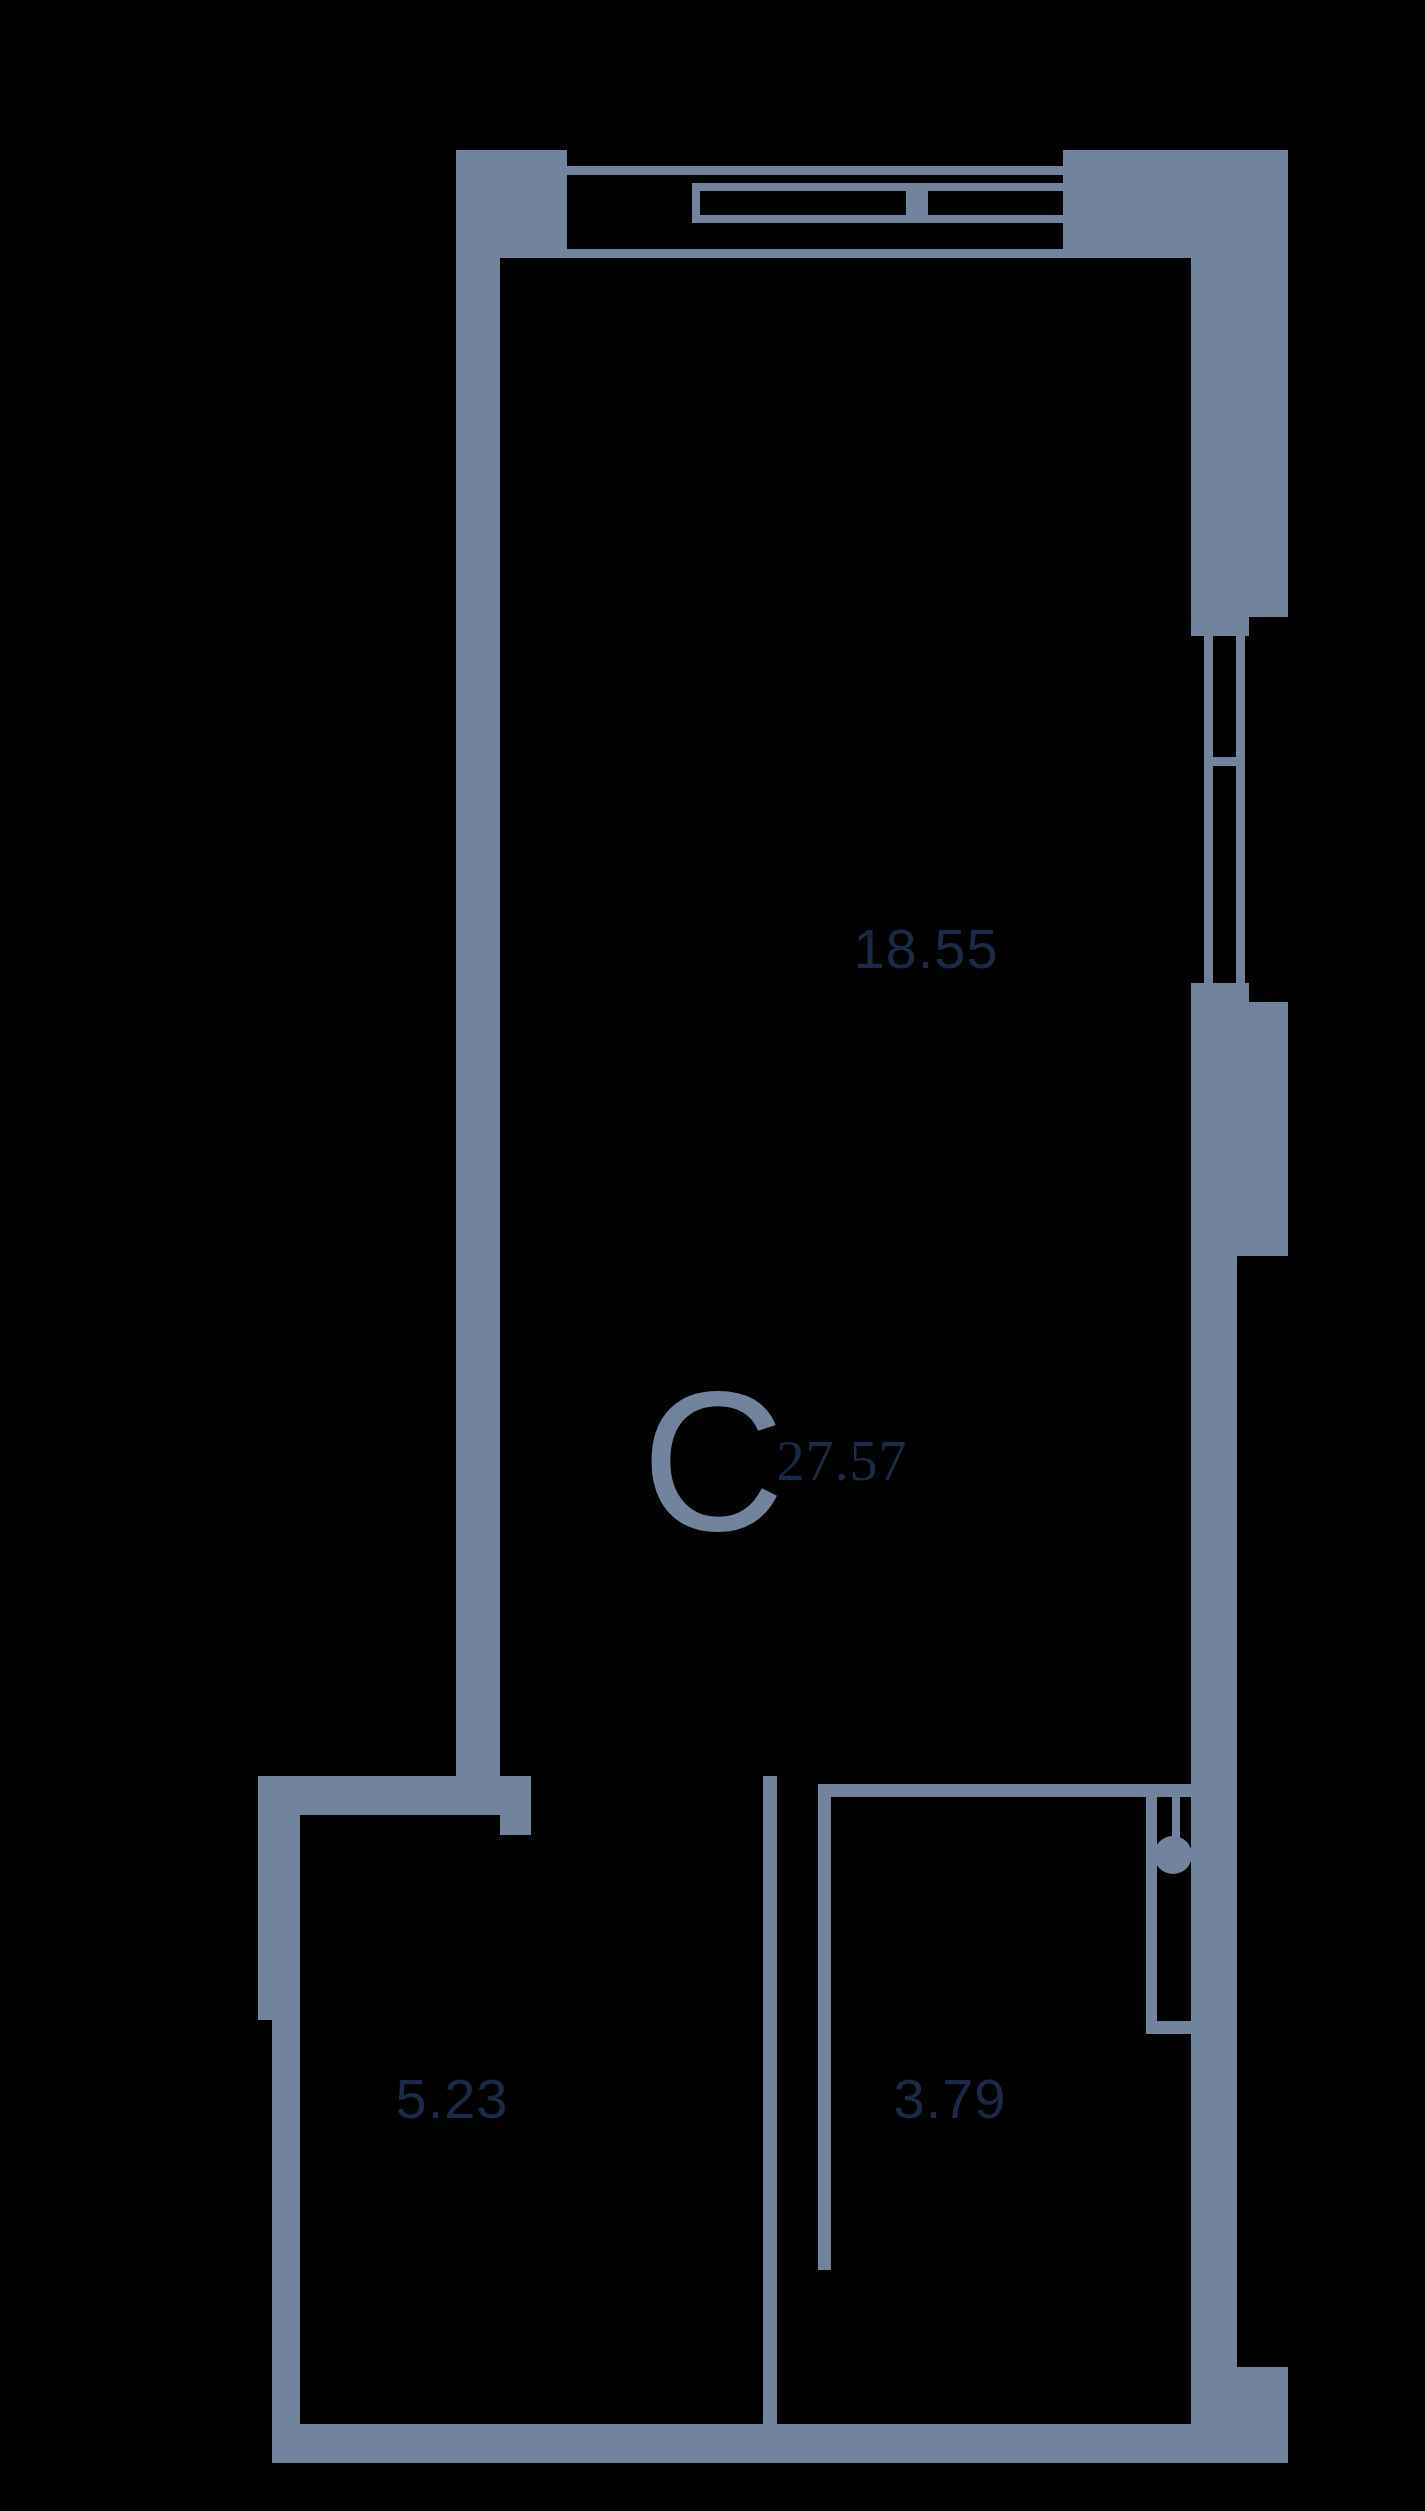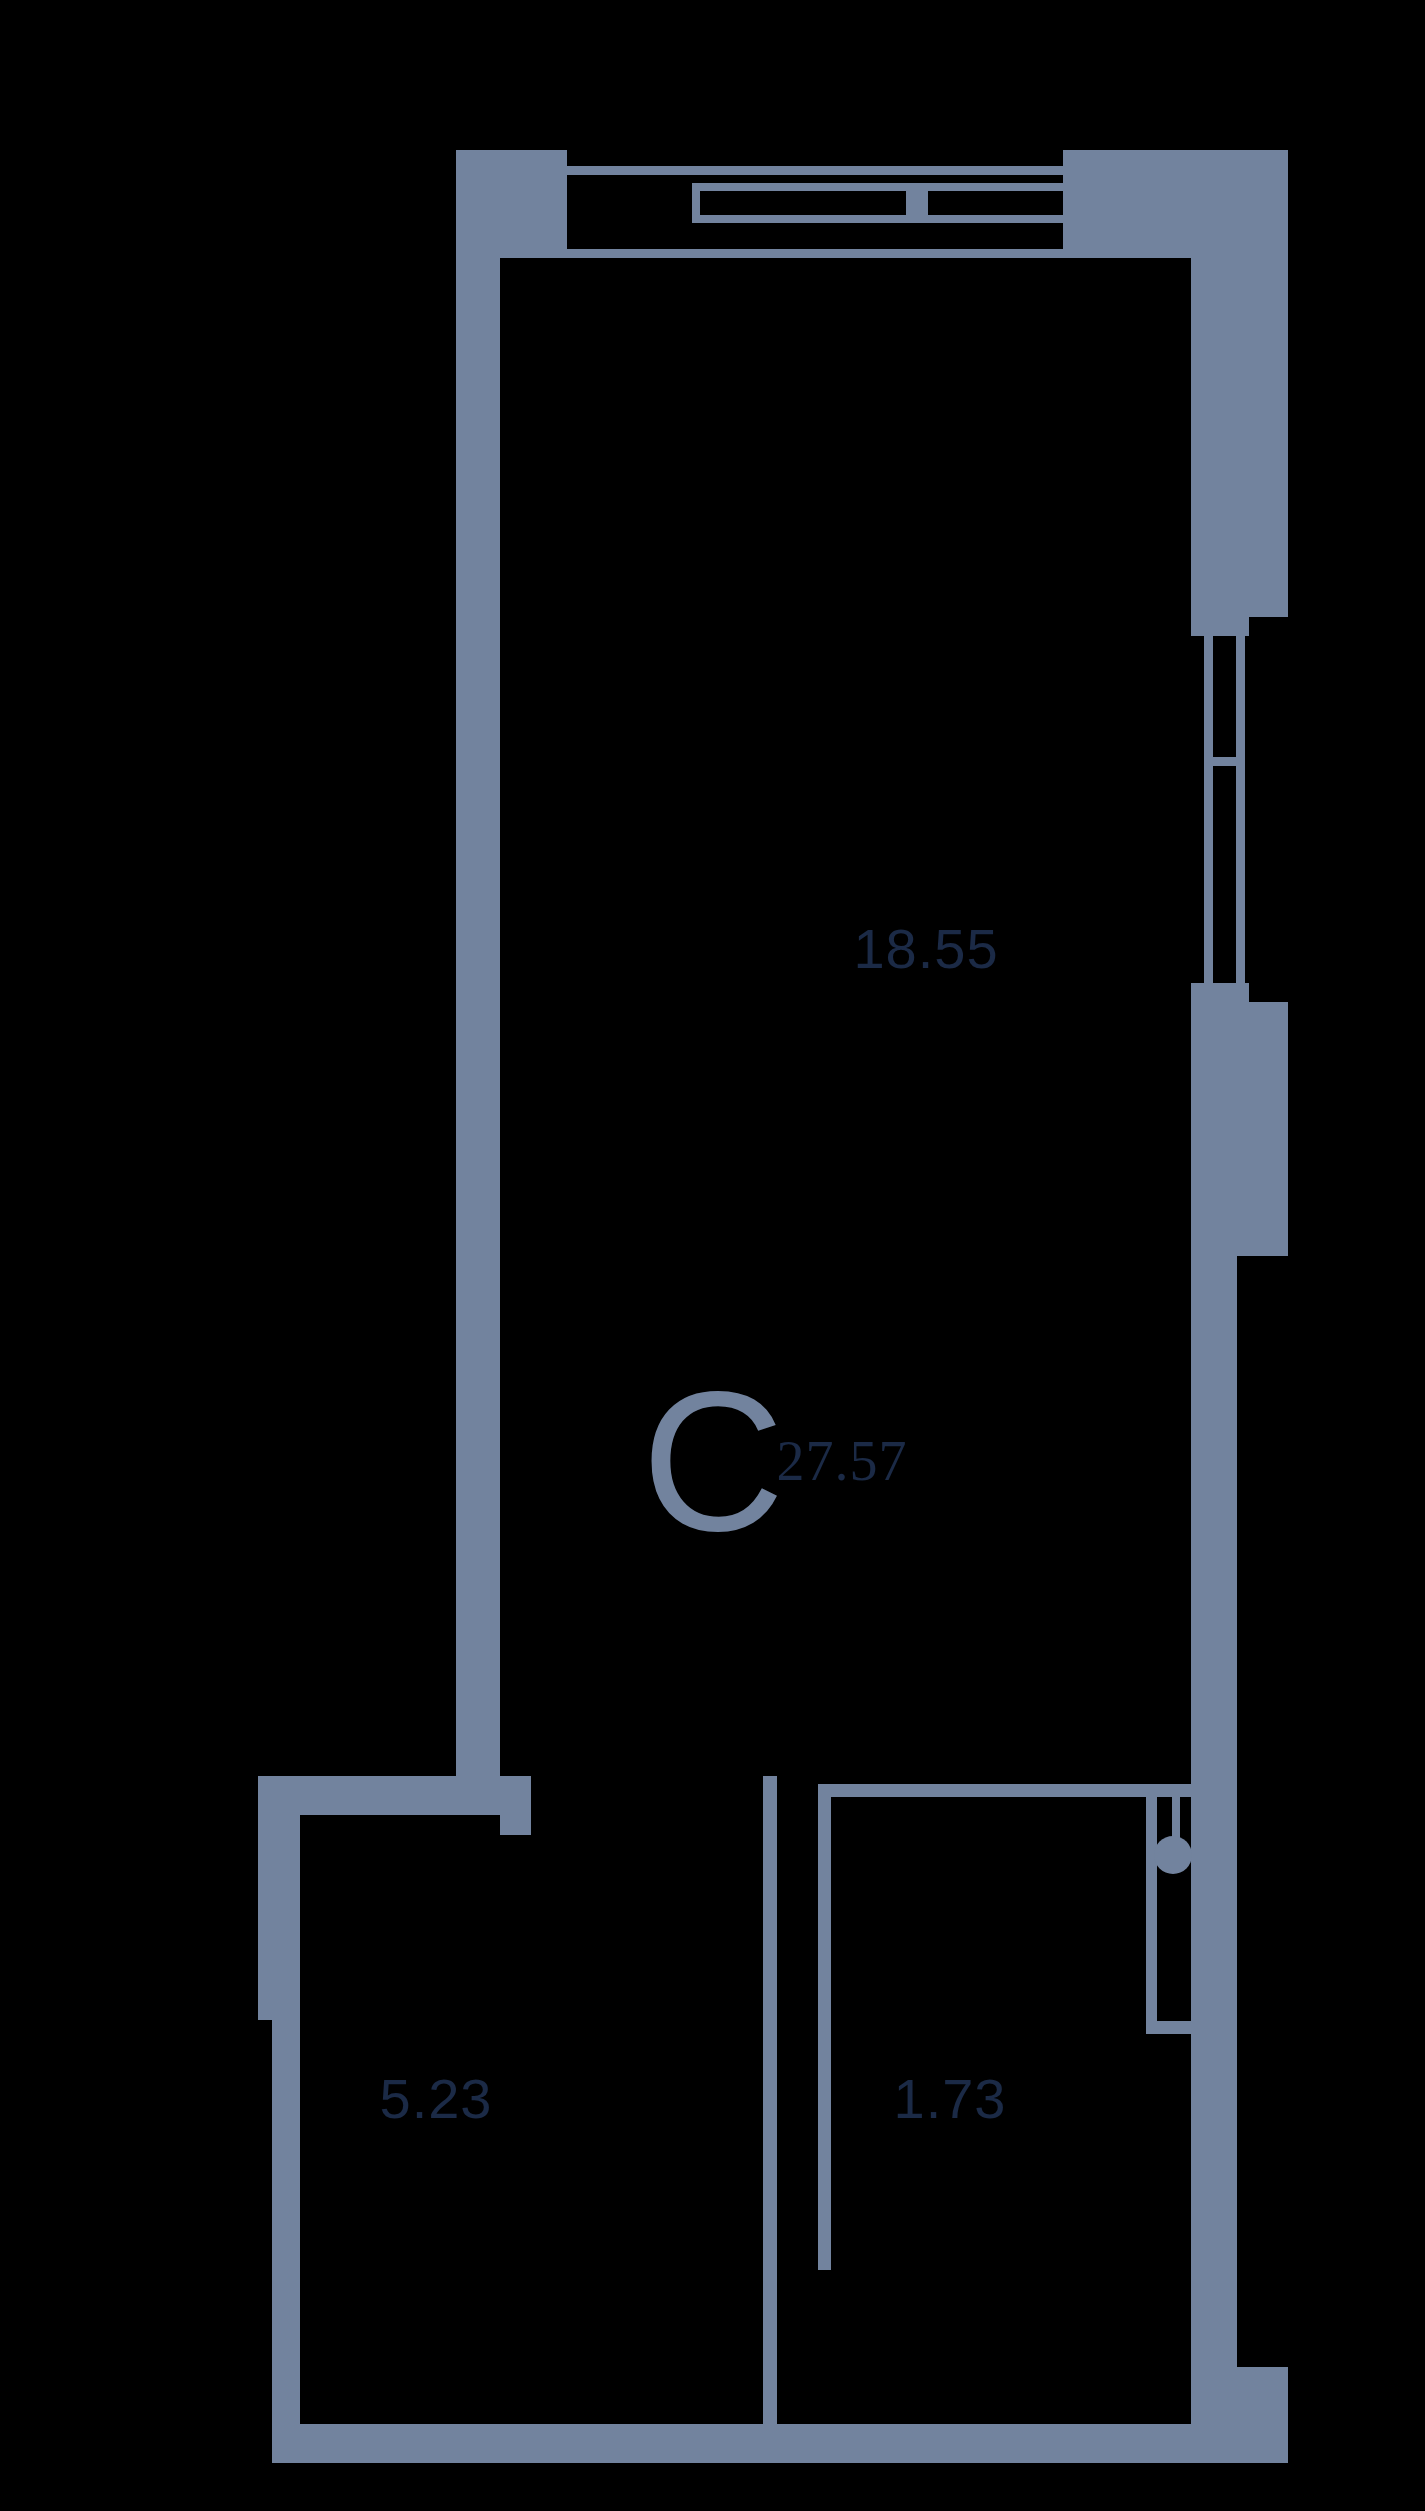--- a/index.html
+++ b/index.html
@@ -75,16 +75,16 @@
   <div class="wall" style="left:818px;top:1784px;width:13px;height:486px;"></div>
 
   <div class="wall" style="left:1146px;top:1797px;width:11px;height:224px;"></div>
   <div class="wall" style="left:1146px;top:2021px;width:45px;height:13px;"></div>
   <div class="wall" style="left:1172px;top:1797px;width:8px;height:47px;"></div>
   <div class="wall round" style="left:1154px;top:1836px;width:38px;height:38px;"></div>
 
   <div class="room-label" style="left:926px;top:948px;">18.55</div>
   <div class="plan-letter" style="left:713px;top:1462px;">C</div>
   <div class="room-label" style="left:842px;top:1461px;font-family:Liberation Serif, serif;">27.57</div>
-  <div class="room-label" style="left:436px;top:2098px;">5.23</div>
-  <div class="room-label" style="left:950px;top:2098px;">1.73</div>
+  <div class="room-label" style="left:452px;top:2098px;">5.23</div>
+  <div class="room-label" style="left:950px;top:2098px;">3.79</div>
 
 </div>
 
 </body></html>

